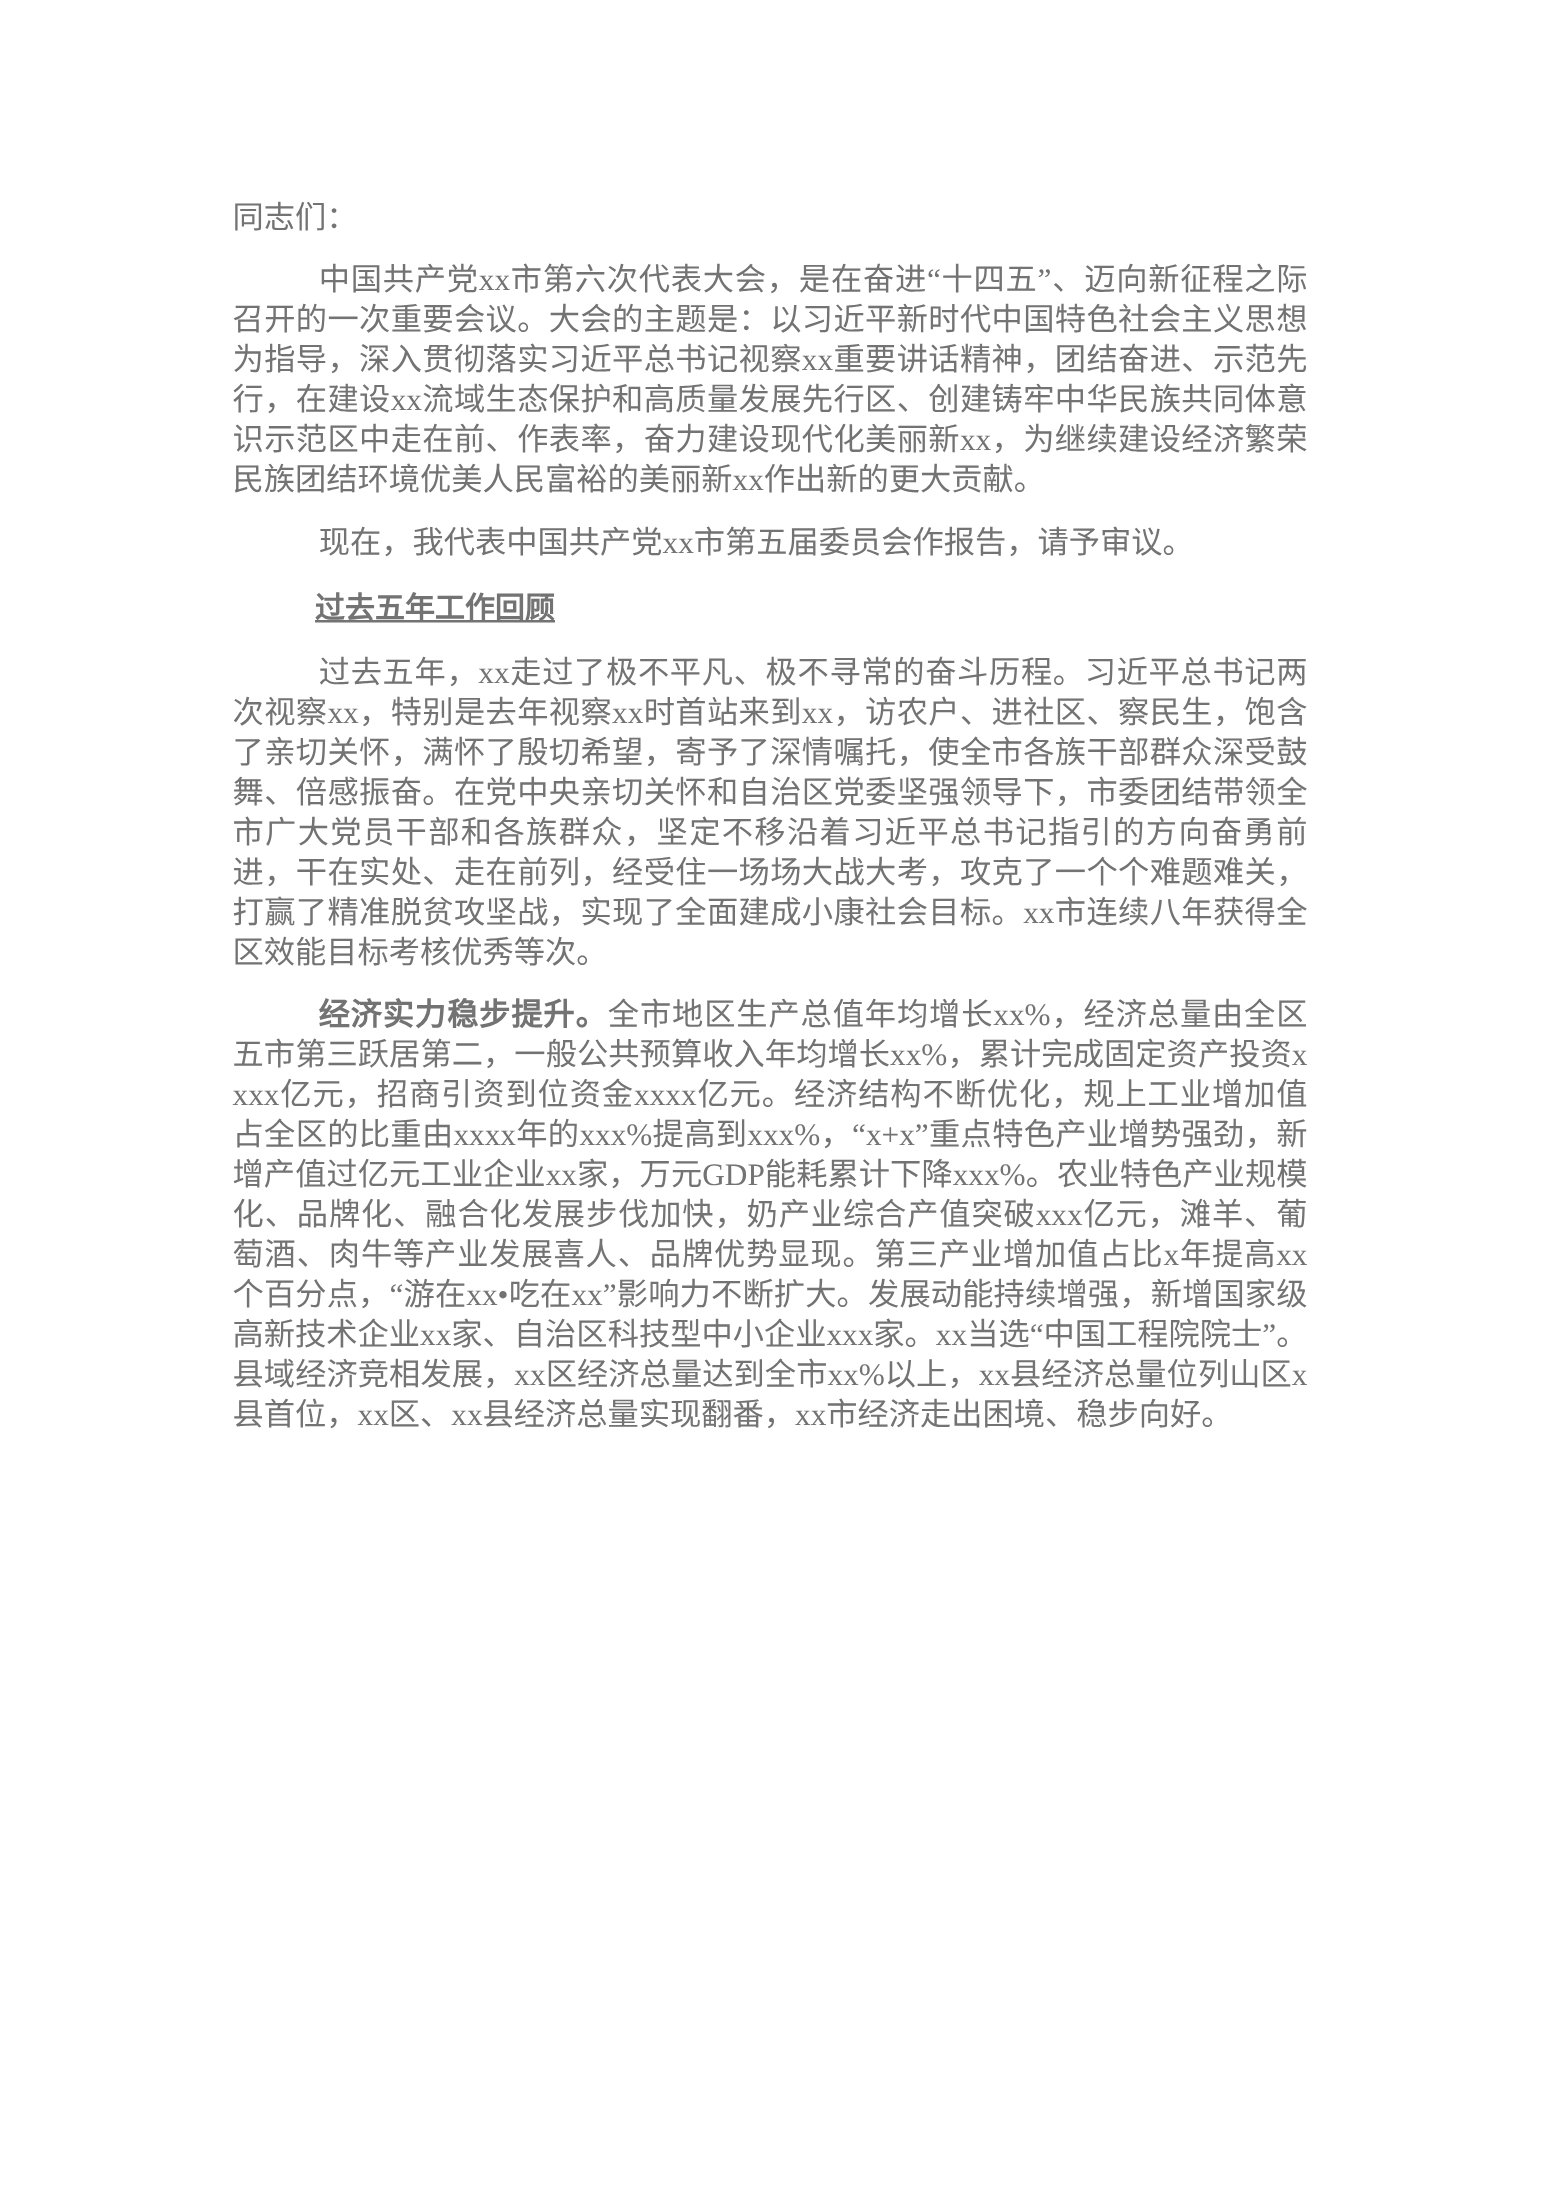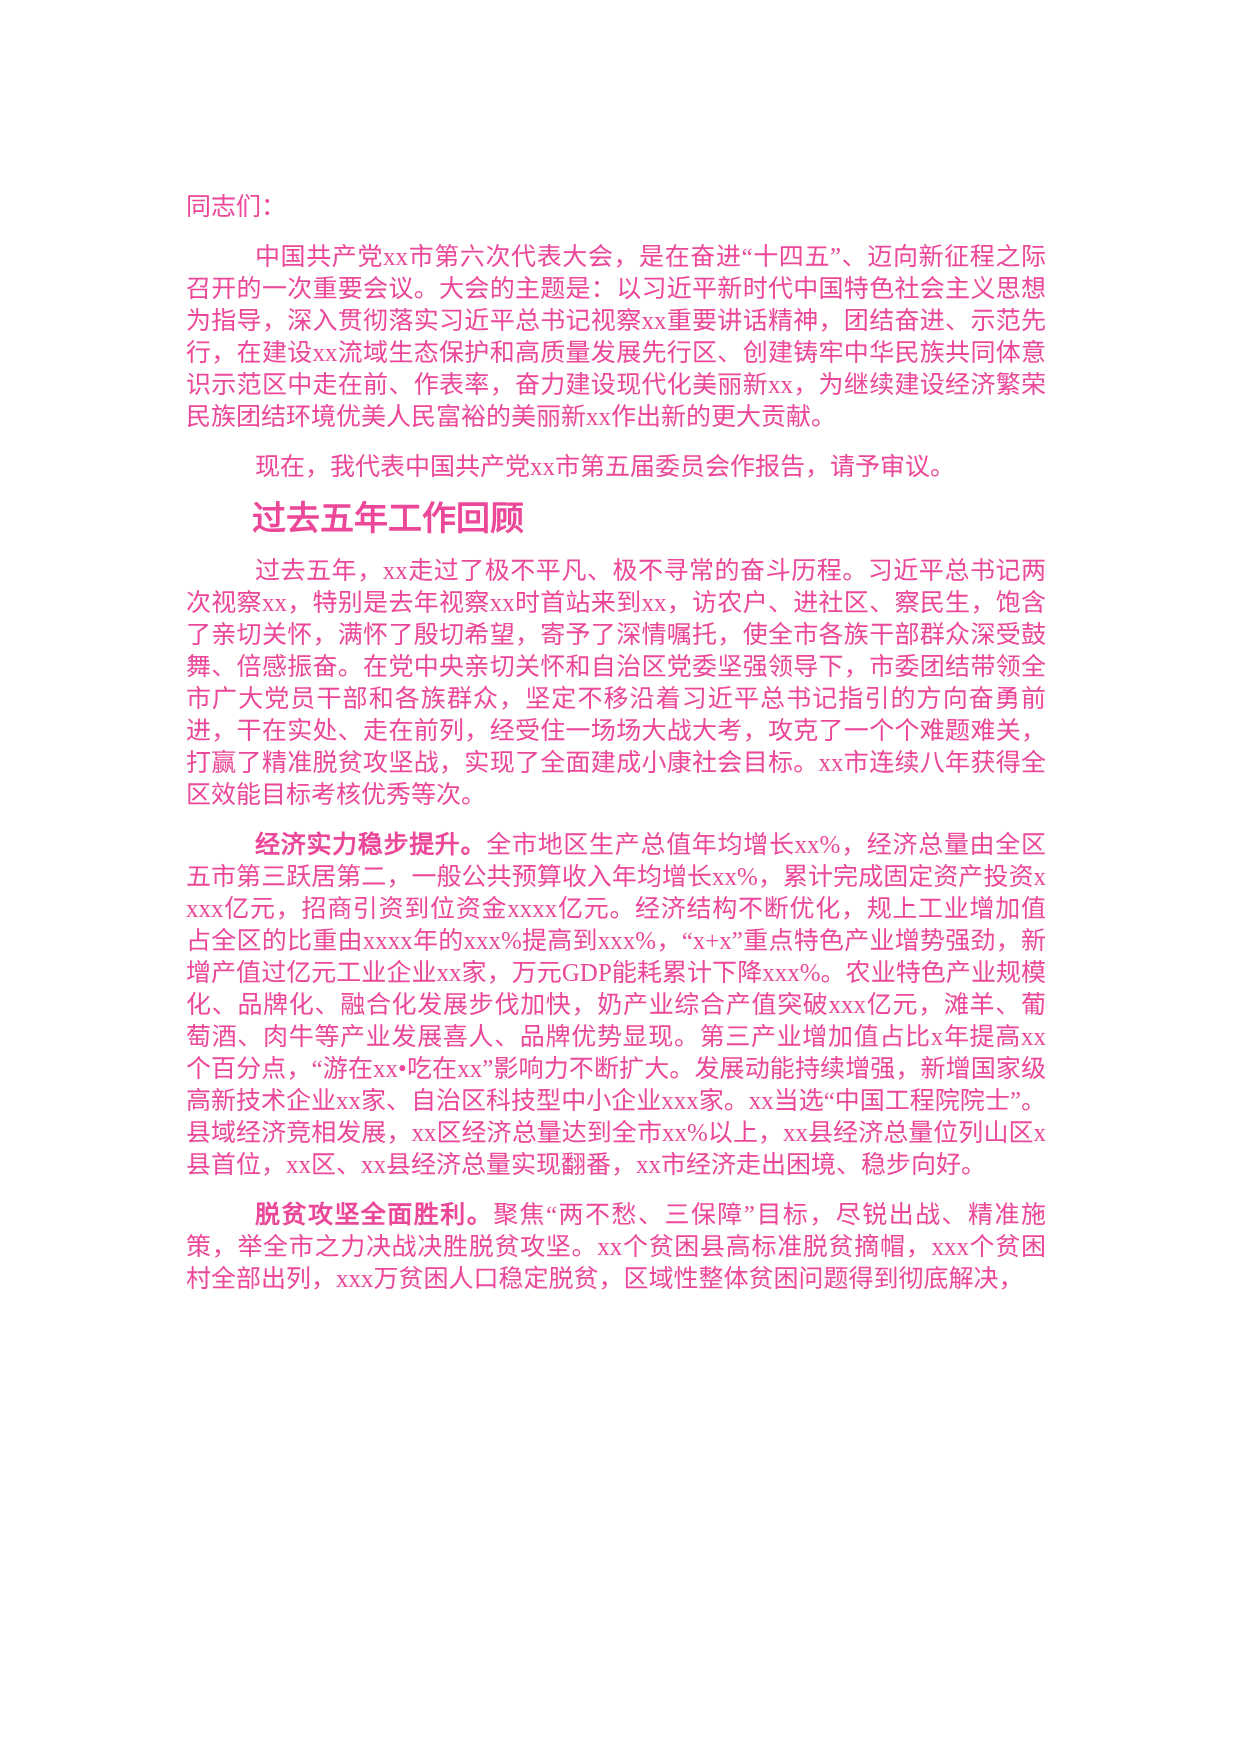--- a/index.html
+++ b/index.html
@@ -15,37 +15,37 @@
     overflow: hidden;
   }
   .doc {
     position: absolute;
     left: 186px;
     top: 159px;
     width: 860px;
     font-family: "Liberation Serif", "DejaVu Serif", serif;
     font-size: 25px;
     line-height: 32px;
-    color: #ec4899;
+    color: #737373;
     text-align: justify;
     text-justify: inter-ideograph;
-    margin-top: 32px;
   }
   .para {
     margin: 0 0 18px 0;
     text-indent: 69px;
     word-break: break-all;
   }
   .salutation {
     text-indent: 0;
   }
   .heading {
-    font-size: 34px;
+    font-size: 24px;
     line-height: 36px;
     text-indent: 66px;
+    text-decoration: underline;
   }
   .lead {
     font-weight: bold;
   }
 </style>
 </head>
 <body>
 
 <div class="page">
   <div class="doc">
@@ -56,16 +56,15 @@
 
     <p class="para"><span>现在，我代表中国共产党xx市第五届委员会作报告，请予审议。</span></p>
 
     <p class="para heading"><b class="lead">过去五年工作回顾</b></p>
 
     <p class="para"><span>过去五年，xx走过了极不平凡、极不寻常的奋斗历程。习近平总书记两次视察xx，特别是去年视察xx时首站来到xx，访农户、进社区、察民生，饱含了亲切关怀，满怀了殷切希望，寄予了深情嘱托，使全市各族干部群众深受鼓舞、倍感振奋。在党中央亲切关怀和自治区党委坚强领导下，市委团结带领全市广大党员干部和各族群众，坚定不移沿着习近平总书记指引的方向奋勇前进，干在实处、走在前列，经受住一场场大战大考，攻克了一个个难题难关，打赢了精准脱贫攻坚战，实现了全面建成小康社会目标。xx市连续八年获得全区效能目标考核优秀等次。</span></p>
 
 
     <p class="para"><b class="lead">经济实力稳步提升。</b><span>全市地区生产总值年均增长xx%，经济总量由全区五市第三跃居第二，一般公共预算收入年均增长xx%，累计完成固定资产投资xxxx亿元，招商引资到位资金xxxx亿元。经济结构不断优化，规上工业增加值占全区的比重由xxxx年的xxx%提高到xxx%，“x+x”重点特色产业增势强劲，新增产值过亿元工业企业xx家，万元GDP能耗累计下降xxx%。农业特色产业规模化、品牌化、融合化发展步伐加快，奶产业综合产值突破xxx亿元，滩羊、葡萄酒、肉牛等产业发展喜人、品牌优势显现。第三产业增加值占比x年提高xx个百分点，“游在xx•吃在xx”影响力不断扩大。发展动能持续增强，新增国家级高新技术企业xx家、自治区科技型中小企业xxx家。xx当选“中国工程院院士”。县域经济竞相发展，xx区经济总量达到全市xx%以上，xx县经济总量位列山区x县首位，xx区、xx县经济总量实现翻番，xx市经济走出困境、稳步向好。</span></p>
 
-    <p class="para"><b class="lead">脱贫攻坚全面胜利。</b><span>聚焦“两不愁、三保障”目标，尽锐出战、精准施策，举全市之力决战决胜脱贫攻坚。xx个贫困县高标准脱贫摘帽，xxx个贫困村全部出列，xxx万贫困人口稳定脱贫，区域性整体贫困问题得到彻底解决，</span></p>
 
   </div>
 </div>
 
 </body></html>

